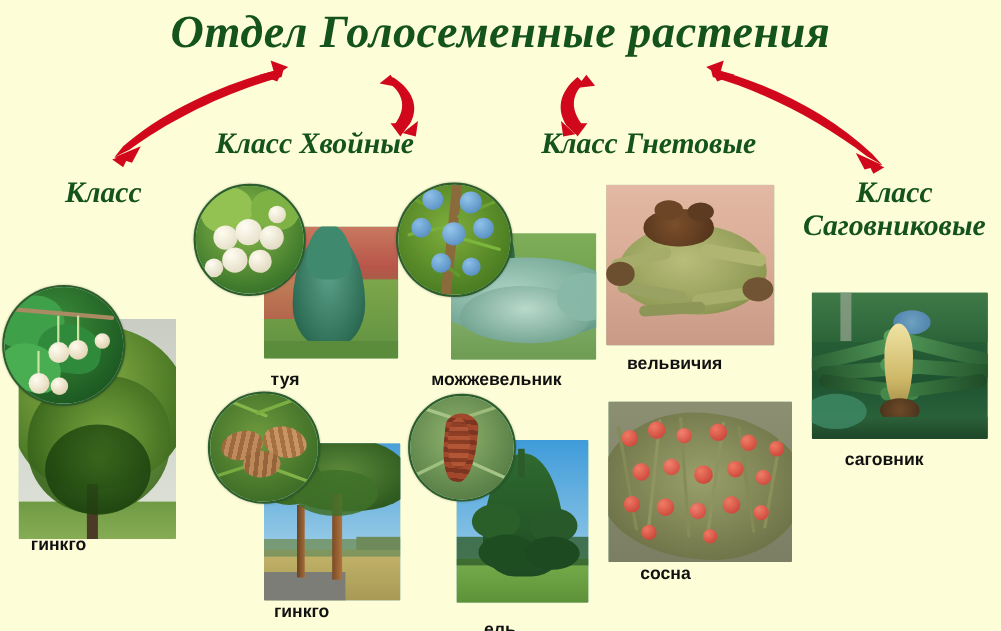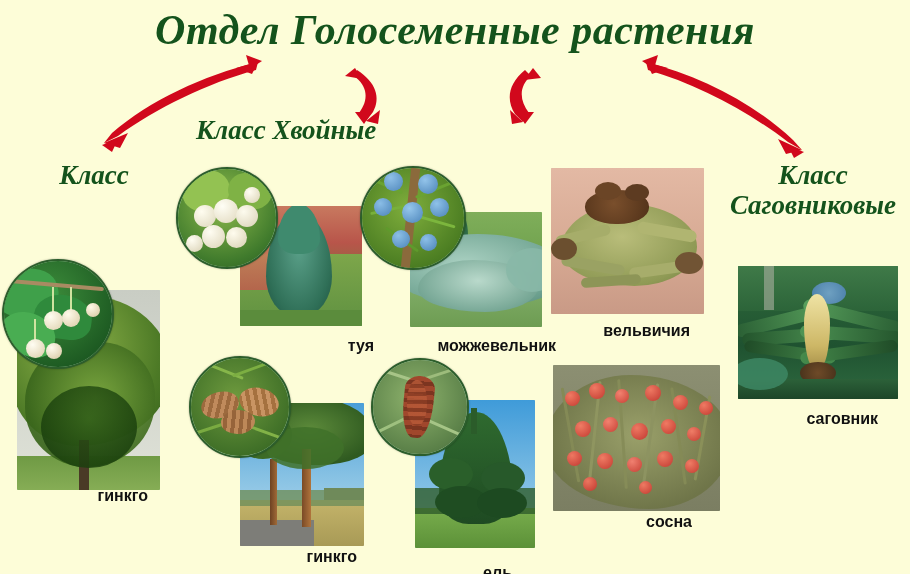--- a/index.html
+++ b/index.html
@@ -41,21 +41,21 @@
   }
   .cls.two-line{white-space:normal;text-align:center;}
 
   .cap{
     position:absolute;
     font-family:"Liberation Sans", sans-serif;
     font-size:16px;
     font-weight:600;
     color:#111;
     white-space:nowrap;
-    text-align:right;
+    text-align:left;
   }
 
   
   .photo{
     position:absolute;
     overflow:hidden;
     background:#bdb;
   }
   .photo.rect{border-radius:1px;}
   .photo.circ{
@@ -112,20 +112,21 @@
       <path d="M804,152 L794,158 L788,146 Z"></path>
     </g>
   </svg>
 
   <div class="cls two-line" style="left:14px;top:160px;width:160px;">
     <span>Класс</span><br>
   </div>
 
   <div class="cls" style="left:196px;top:115px;">Класс Хвойные</div>
 
+  <div class="cls" style="left:492px;top:115px;">Класс  Гнетовые</div>
 
   <div class="cls two-line" style="left:716px;top:160px;width:194px;">
     <span>Класс</span><br>
     <span>Саговниковые</span>
   </div>
 
   <div class="photo rect" style="left:17px;top:290px;width:143px;height:200px;">
     <div class="layer" style="left:0;top:0;right:0;height:100%;background:linear-gradient(#c9cdc4,#dfe2d8);"></div>
     <div class="ground" style="height:34px;background:linear-gradient(#6f9a44,#86ad55);"></div>
     <div class="blob" style="left:-6px;top:6px;width:160px;height:150px;background:radial-gradient(circle at 40% 35%,#8fb44a,#4d7a26 62%,#2f5a18);border-radius:48% 52% 58% 42%/55% 50% 50% 45%;"></div>
@@ -165,21 +166,21 @@
     <div class="blob" style="left:4px;top:2px;width:48px;height:40px;background:#93c252;border-radius:48%;transform:rotate(-18deg);"></div>
     <div class="blob" style="left:50px;top:4px;width:44px;height:36px;background:#7fb245;border-radius:48%;transform:rotate(14deg);"></div>
     <div class="blob" style="left:16px;top:36px;width:22px;height:22px;background:radial-gradient(circle at 35% 30%,#fffdf0,#ddd6bc);"></div>
     <div class="blob" style="left:36px;top:30px;width:24px;height:24px;background:radial-gradient(circle at 35% 30%,#fffef5,#e0d8bd);"></div>
     <div class="blob" style="left:58px;top:36px;width:22px;height:22px;background:radial-gradient(circle at 35% 30%,#fdfbee,#d9d1b6);"></div>
     <div class="blob" style="left:24px;top:56px;width:23px;height:23px;background:radial-gradient(circle at 35% 30%,#fffdf2,#dcd4b8);"></div>
     <div class="blob" style="left:48px;top:58px;width:21px;height:21px;background:radial-gradient(circle at 35% 30%,#fffcee,#d7cfb2);"></div>
     <div class="blob" style="left:66px;top:18px;width:16px;height:16px;background:radial-gradient(circle at 35% 30%,#fffdf2,#dad2b4);"></div>
     <div class="blob" style="left:8px;top:66px;width:17px;height:17px;background:radial-gradient(circle at 35% 30%,#fffdf2,#d8d0b3);"></div>
   </div>
-  <div class="cap" style="left:264px;top:337px;width:110px;">туя</div>
+  <div class="cap" style="left:246px;top:337px;width:110px;">туя</div>
 
   <div class="photo rect" style="left:410px;top:212px;width:132px;height:115px;">
     <div class="layer" style="left:0;top:0;right:0;height:45%;background:linear-gradient(#7fae5a,#6ea04c);"></div>
     <div class="layer" style="left:0;top:38%;right:0;bottom:0;background:linear-gradient(#8fb976,#6d9c52);"></div>
     <div class="blob" style="left:36px;top:-2px;width:22px;height:34px;background:#2f6b46;border-radius:50% 50% 40% 40%/74% 74% 26% 26%;"></div>
     <div class="blob" style="left:-14px;top:22px;width:170px;height:72px;background:radial-gradient(ellipse at 40% 40%,#a8cfc0,#6fa391 70%,#4f8374);border-radius:48% 52% 42% 58%/60% 55% 45% 40%;"></div>
     <div class="blob" style="left:8px;top:48px;width:120px;height:52px;background:radial-gradient(ellipse at 50% 40%,#b9d9cb,#74a593 75%);border-radius:46% 54% 44% 56%/56% 52% 48% 44%;"></div>
     <div class="blob" style="left:96px;top:36px;width:52px;height:44px;background:#88b8a7;border-radius:50%;opacity:.9;"></div>
   </div>
 

